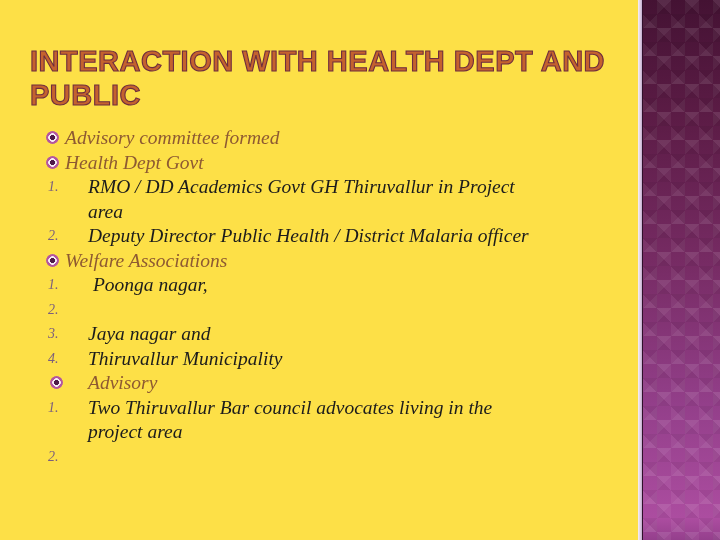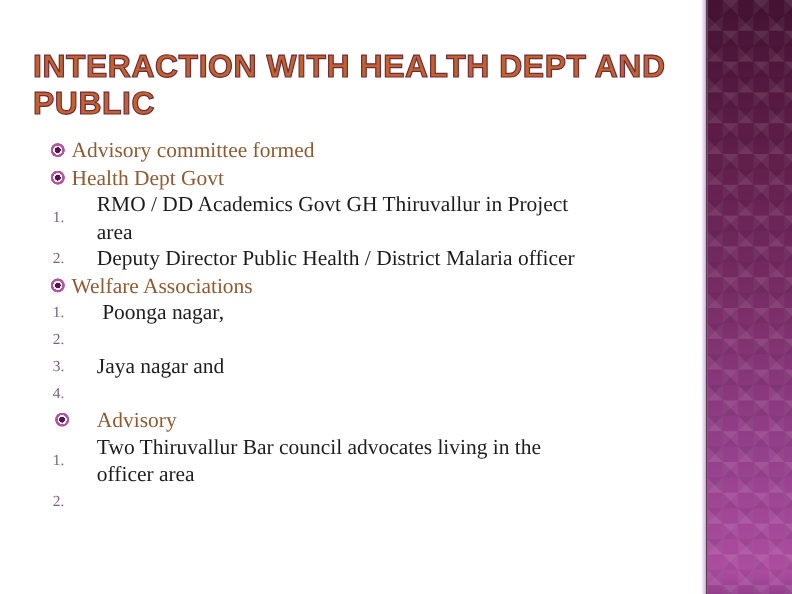--- a/index.html
+++ b/index.html
@@ -1,19 +1,19 @@
 <!DOCTYPE html>
 <html><head>
 <meta charset="utf-8">
 <style>
   html,body{margin:0;padding:0;background:#888;}
   .slide{
     position:relative;
     width:720px;height:540px;
-    background:#ffffff;
+    background:#fde047;
     overflow:hidden;
     font-family:"Liberation Serif","DejaVu Serif",serif;
   }
   
   .title{
     position:absolute;
     left:30px;top:44px;
     width:600px;
     font-family:"Liberation Sans","DejaVu Sans",sans-serif;
     font-size:29px;
@@ -25,23 +25,24 @@
     white-space:pre-wrap;
   }
   
   .list{
     position:absolute;
     left:0;top:126px;
     width:636px;
   }
   .row{
     display:flex;
-    align-items:center;
+    align-items:flex-start;
     font-size:19.5px;
     line-height:24.5px;
+    font-style:italic;
   }
   .row .marker{flex:0 0 auto;}
   .row .text{flex:1 1 auto;white-space:pre-wrap;}
   
   .r-b1 .marker{margin-left:46px;width:19px;}
   
   .r-b2 .marker{margin-left:50px;width:38px;}
   
   .r-num .marker{
     margin-left:48px;width:40px;
@@ -123,29 +124,30 @@
       </div>
       <div class="row r-num">
         <span class="marker">2.</span>
       </div>
       <div class="row r-num">
         <span class="marker">3.</span>
         <span class="text c-black">Jaya nagar and</span>
       </div>
       <div class="row r-num">
         <span class="marker">4.</span>
+        <span class="text c-black">Thiruvallur Municipality</span>
       </div>
       <div class="row r-b2">
         <span class="marker"><span class="glyph"></span></span>
         <span class="text c-brown">Advisory</span>
       </div>
       <div class="row r-num">
         <span class="marker">1.</span>
         <span class="text c-black">Two Thiruvallur Bar council advocates living in the
-officer area</span>
+project area</span>
       </div>
       <div class="row r-num">
         <span class="marker">2.</span>
       </div>
     </div>
 
   <div class="edge">
     <div class="edge-light"></div>
     <div class="edge-strip"></div>
   </div>

